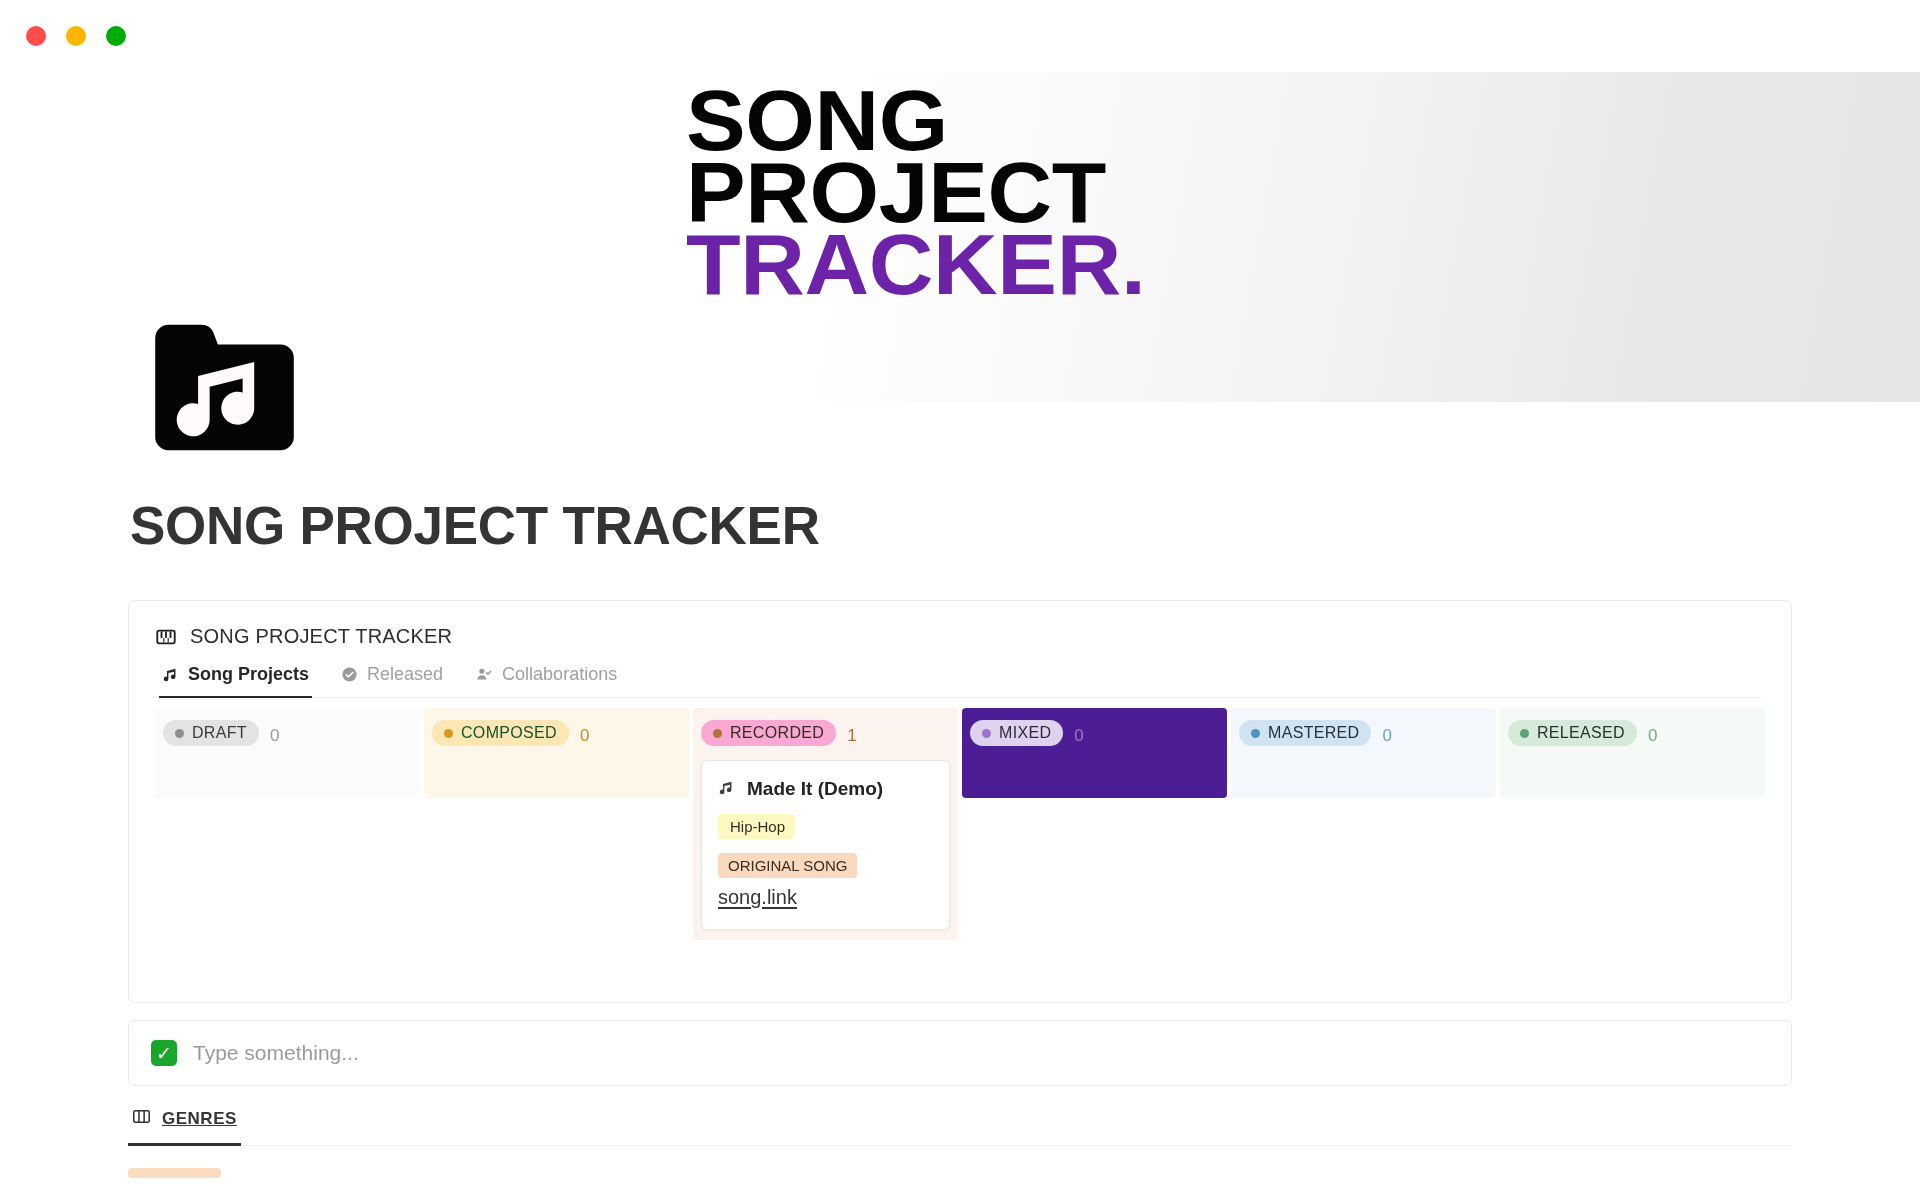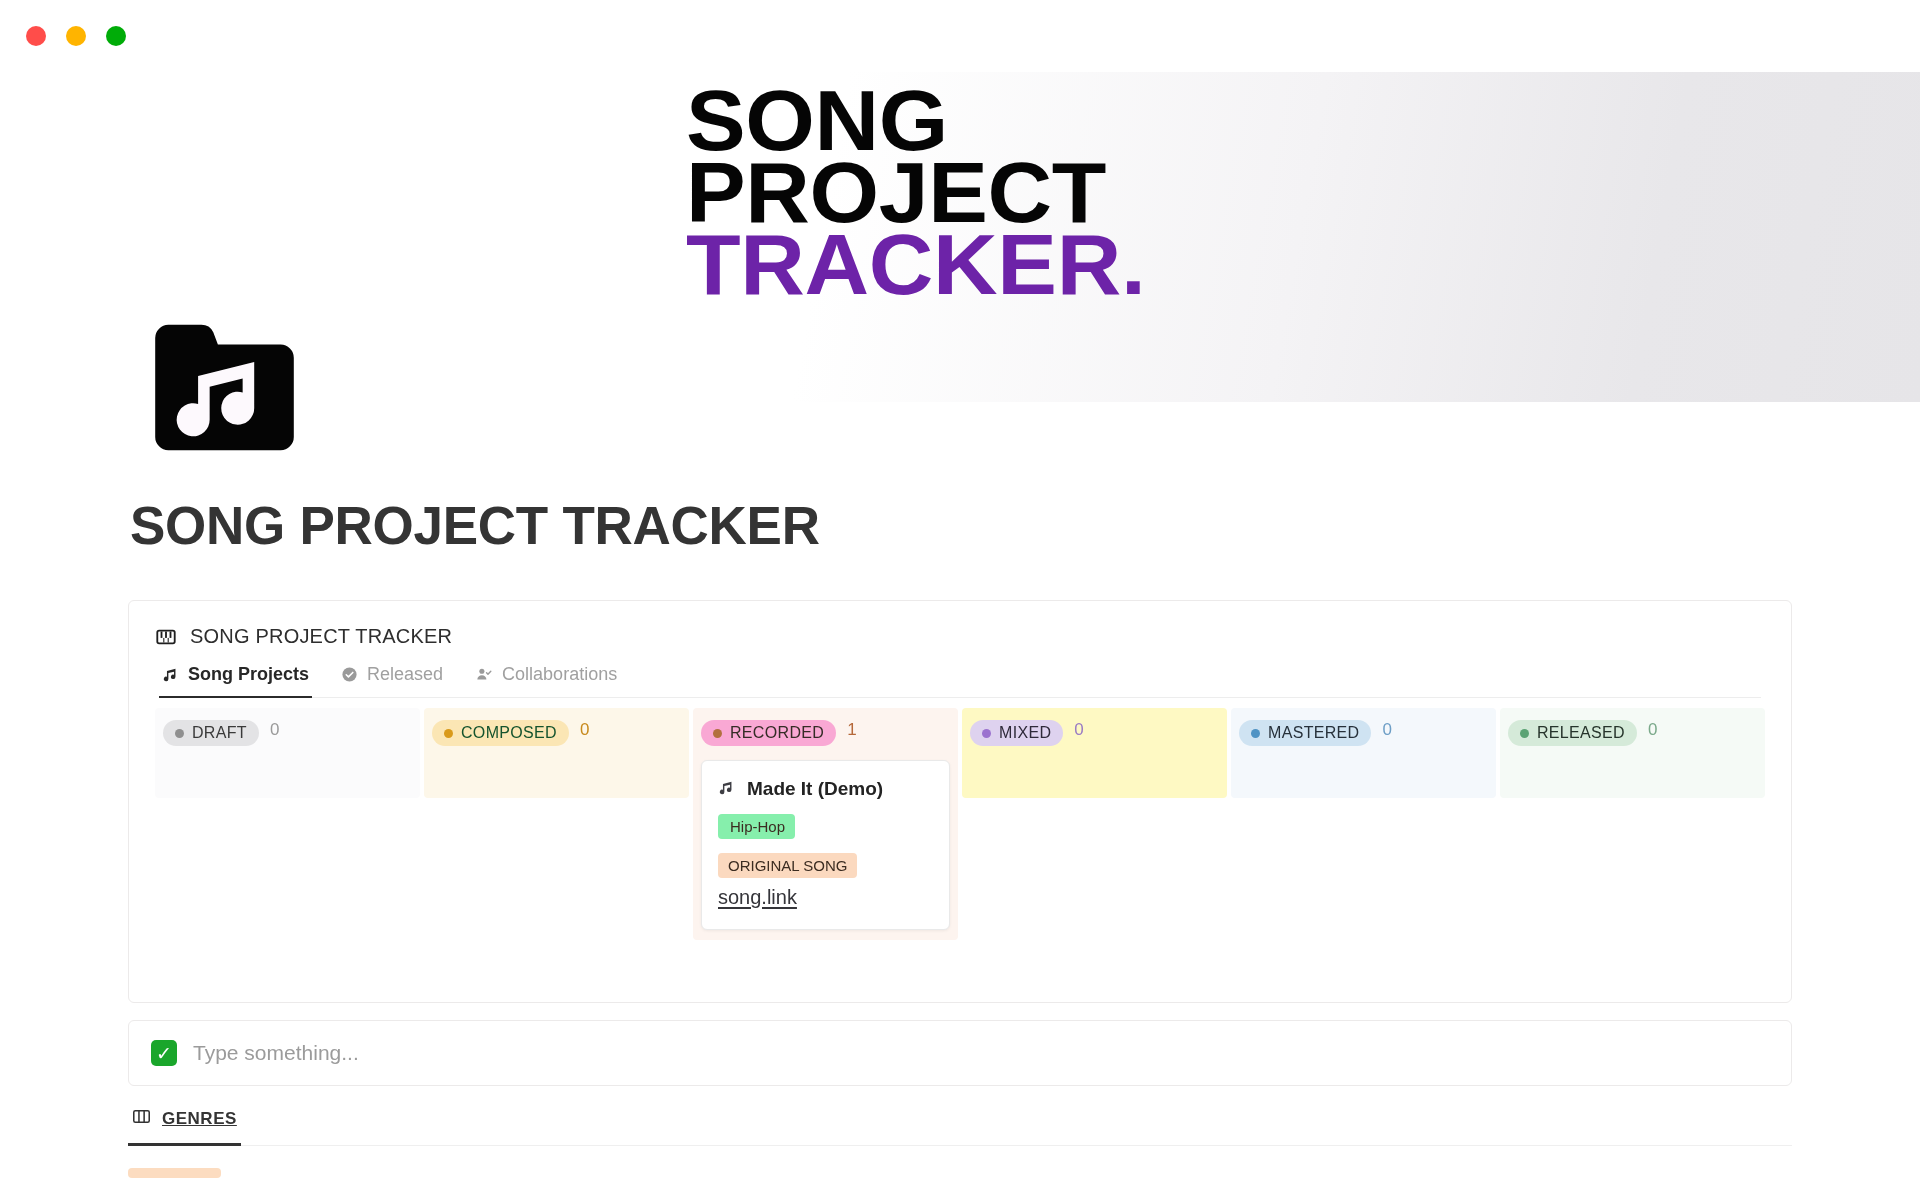--- a/index.html
+++ b/index.html
@@ -100,21 +100,21 @@
   .board{
     display:flex; align-items:flex-start;
     margin:10px 0 0 0; padding:0 26px;
     gap:4px;
   }
   .col{
     flex:1 1 0; min-width:0;
     padding:12px 8px 10px 8px;
     border-radius:4px;
   }
-  .col-head{ display:flex; align-items:flex-start; gap:11px; }
+  .col-head{ display:flex; align-items:flex-end; gap:11px; }
   .status-pill{
     display:inline-flex; align-items:center; gap:8px;
     padding:4px 12px; border-radius:14px;
     font-size:16px; letter-spacing:0.02em; white-space:nowrap;
   }
   .status-dot{ width:9px; height:9px; border-radius:50%; display:block; }
   .col-count{ font-size:17px; }
 
   .col-cards{ margin-top:14px; min-height:28px; }
 
@@ -296,31 +296,31 @@
         <div class="card">
           <div class="card-title-row">
             <span>
               <svg width="17" height="17" viewBox="0 0 24 24">
                 <path d="M19 4v11.2a3.2 3.2 0 1 1-2-2.95V8.1l-8 1.9v8.2a3.2 3.2 0 1 1-2-2.95V7.2L19 4z" fill="#3e3e44"></path>
               </svg>
             </span>
             <span class="card-title">Made It (Demo)</span>
           </div>
           <div>
-            <span class="card-tag" style="background:#86efac;color:#3b2c21;padding-left:12px;">Hip-Hop</span>
+            <span class="card-tag" style="background:#fef9c3;color:#3b2c21;padding-left:12px;">Hip-Hop</span>
           </div>
           <div>
             <span class="card-tag" style="background:#fbd9bf;color:#3b2c21;">ORIGINAL SONG</span>
           </div>
           <div class="card-link">song.link</div>
         </div>
       </div>
     </div>
 
-    <div class="col" style="background:#fef9c3;">
+    <div class="col" style="background:#4c1d95;">
       <div class="col-head">
         <span class="status-pill" style="background:#ded2ef;color:#2f2a3a;">
           <span class="status-dot" style="background:#9b72cf;"></span>
           <span>MIXED</span>
         </span>
         <span class="col-count" style="color:#9a7cc4;">0</span>
       </div>
       <div class="col-cards"></div>
     </div>
 

